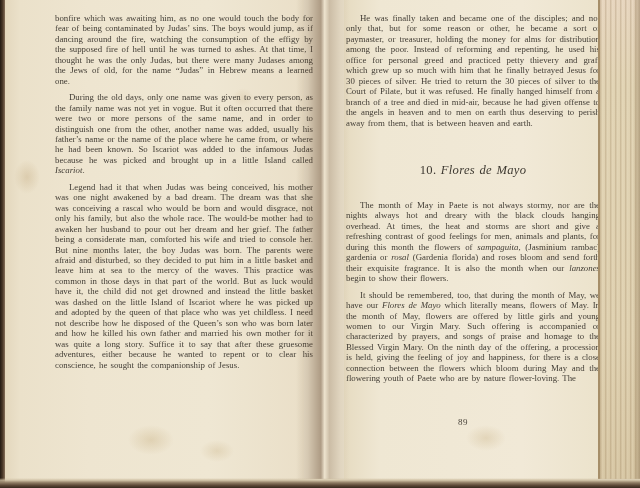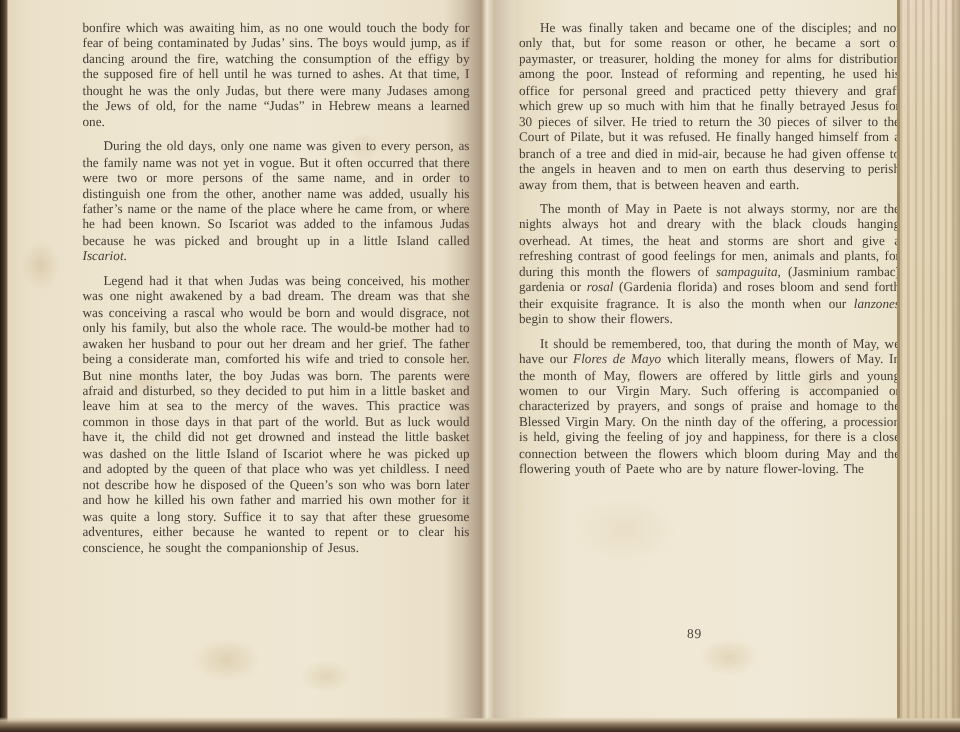--- a/index.html
+++ b/index.html
@@ -118,20 +118,21 @@
   <div class="stain s7"></div>
   <div class="stain s8"></div>
 
   <div class="text-col col-left" id="col-left">
       <p class="para"><span>bonfire which was awaiting him, as no one would touch the body for fear of being contaminated by Judas’ sins.  The boys would jump, as if dancing around the fire, watching the consumption of the effigy by the supposed fire of hell until he was turned to ashes.  At that time, I thought he was the only Judas, but there were many Judases among the Jews of old, for the name “Judas” in Hebrew means a learned one.</span></p>
       <p class="para indent"><span>During the old days, only one name was given to every person, as the family name was not yet in vogue.  But it often occurred that there were two or more persons of the same name, and in order to distinguish one from the other, another name was added, usually his father’s name or the name of the place where he came from, or where he had been known. So Iscariot was added to the infamous Judas because he was picked and brought up in a little Island called </span><span style="font-style: italic;">Iscariot</span><span>.</span></p>
       <p class="para indent"><span>Legend had it that when Judas was being conceived, his mother was one night awakened by a bad dream.  The dream was that she was conceiving a rascal who would be born and would disgrace, not only his family, but also the whole race.  The would-be mother had to awaken her husband to pour out her dream and her grief.  The father being a considerate man, comforted his wife and tried to console her. But nine months later, the boy Judas was born.  The parents were afraid and disturbed, so they decided to put him in a little basket and leave him at sea to the mercy of the waves.  This practice was common in those days in that part of the world.  But as luck would have it, the child did not get drowned and instead the little basket was dashed on the little Island of Iscariot where he was picked up and adopted by the queen of that place who was yet childless. I need not describe how he disposed of the Queen’s son who was born later and how he killed his own father and married his own mother for it was quite a long story.  Suffice it to say that after these gruesome adventures, either because he wanted to repent or to clear his conscience, he sought the companionship of Jesus.</span></p>
     </div>
   <div class="text-col col-right" id="col-right">
       <p class="para indent"><span>He was finally taken and became one of the disciples; and not only that, but for some reason or other, he became a sort of paymaster, or treasurer, holding the money for alms for distribution among the poor.  Instead of reforming and repenting, he used his office for personal greed and practiced petty thievery and graft which grew up so much with him that he finally betrayed Jesus for 30 pieces of silver.  He tried to return the 30 pieces of silver to the Court of Pilate, but it was refused.  He finally hanged himself from a branch of a tree and died in mid-air, because he had given offense to the angels in heaven and to men on earth thus deserving to perish away from them, that is between heaven and earth.</span></p>
+      <div class="heading"><span>10. </span><span style="font-style: italic;">Flores de Mayo</span></div>
       <p class="para indent"><span>The month of May in Paete is not always stormy, nor are the nights always hot and dreary with the black clouds hanging overhead.  At times, the heat and storms are short and give a refreshing contrast of good feelings for men, animals and plants, for during this month the flowers of </span><span style="font-style: italic;">sampaguita</span><span>, (Jasminium rambac) gardenia or </span><span style="font-style: italic;">rosal</span><span> (Gardenia florida) and roses bloom and send forth their exquisite fragrance.  It is also the month when our </span><span style="font-style: italic;">lanzones</span><span> begin to show their flowers.</span></p>
       <p class="para indent"><span>It should be remembered, too, that during the month of May, we have our </span><span style="font-style: italic;">Flores de Mayo</span><span> which literally means, flowers of May.  In the month of May, flowers are offered by little girls and young women to our Virgin Mary.  Such offering is accompanied or characterized by prayers, and songs of praise and homage to the Blessed Virgin Mary.  On the ninth day of the offering, a procession is held, giving the feeling of  joy and happiness, for there is a close connection between the flowers which bloom during May and the flowering youth of Paete who are by nature flower-loving.  The</span></p>
     </div>
 
   <div class="pagenum pn-right">89</div>
 
   <div class="gutter-shadow"></div>
   <div class="spine-edge"></div>
   <div class="fore-edge">
     <div class="fore-edge-inner"></div>

